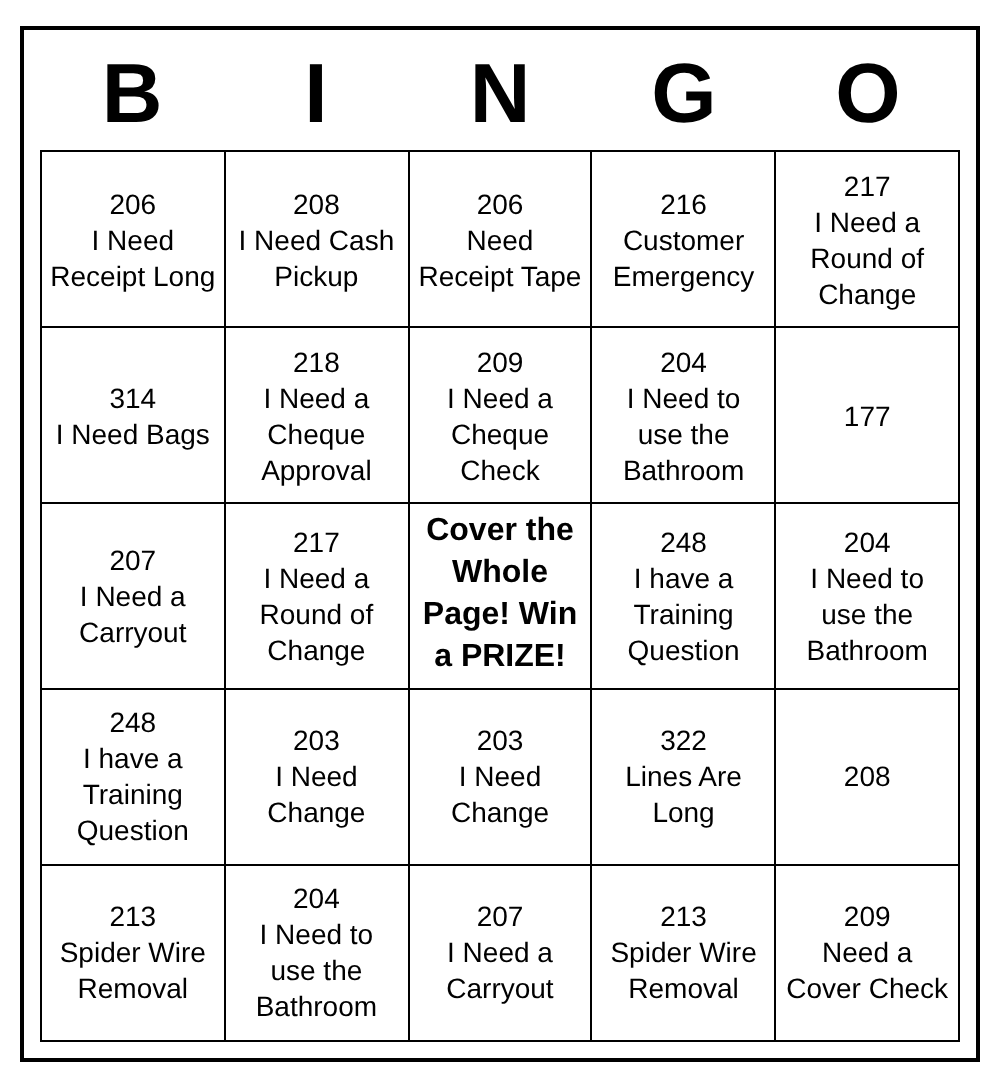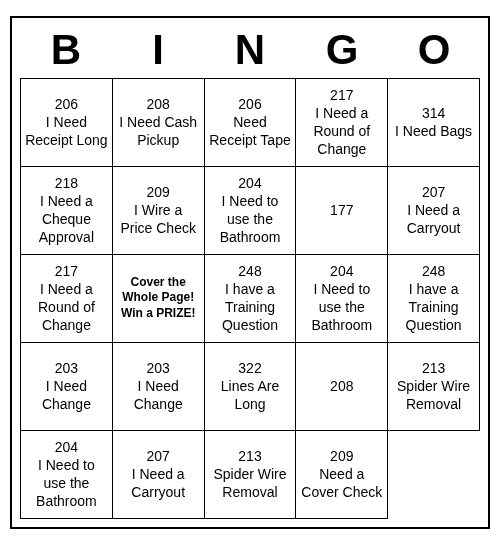--- a/index.html
+++ b/index.html
@@ -42,21 +42,21 @@
       display: flex;
       flex-direction: column;
       align-items: center;
       justify-content: center;
       text-align: center;
       padding: 4px;
       font-size: 14px;
       line-height: 1.3;
     }
     .bingo-cell.free {
-      font-size: 12px;
+      font-size: 16px;
       font-weight: bold;
     }
     .cell-number {
       font-weight: normal;
       display: block;
     }
     .cell-text {
       display: block;
     }
   </style>
@@ -78,34 +78,38 @@
       </div>
       <div class="bingo-cell">
         <span class="cell-number">208</span>
         <span class="cell-text">I Need Cash Pickup</span>
       </div>
       <div class="bingo-cell">
         <span class="cell-number">206</span>
         <span class="cell-text">Need Receipt Tape</span>
       </div>
       <div class="bingo-cell">
+        <span class="cell-number">216</span>
+        <span class="cell-text">Customer Emergency</span>
+      </div>
+      <div class="bingo-cell">
         <span class="cell-number">217</span>
         <span class="cell-text">I Need a Round of Change</span>
       </div>
       <div class="bingo-cell">
         <span class="cell-number">314</span>
         <span class="cell-text">I Need Bags</span>
       </div>
       <div class="bingo-cell">
         <span class="cell-number">218</span>
         <span class="cell-text">I Need a Cheque Approval</span>
       </div>
       <div class="bingo-cell">
         <span class="cell-number">209</span>
-        <span class="cell-text">I Wire a Price Check</span>
+        <span class="cell-text">I Need a Cheque Check</span>
       </div>
       <div class="bingo-cell">
         <span class="cell-number">204</span>
         <span class="cell-text">I Need to use the Bathroom</span>
       </div>
       <div class="bingo-cell">
         <span class="cell-number">177</span>
       </div>
       <div class="bingo-cell">
         <span class="cell-number">207</span>

